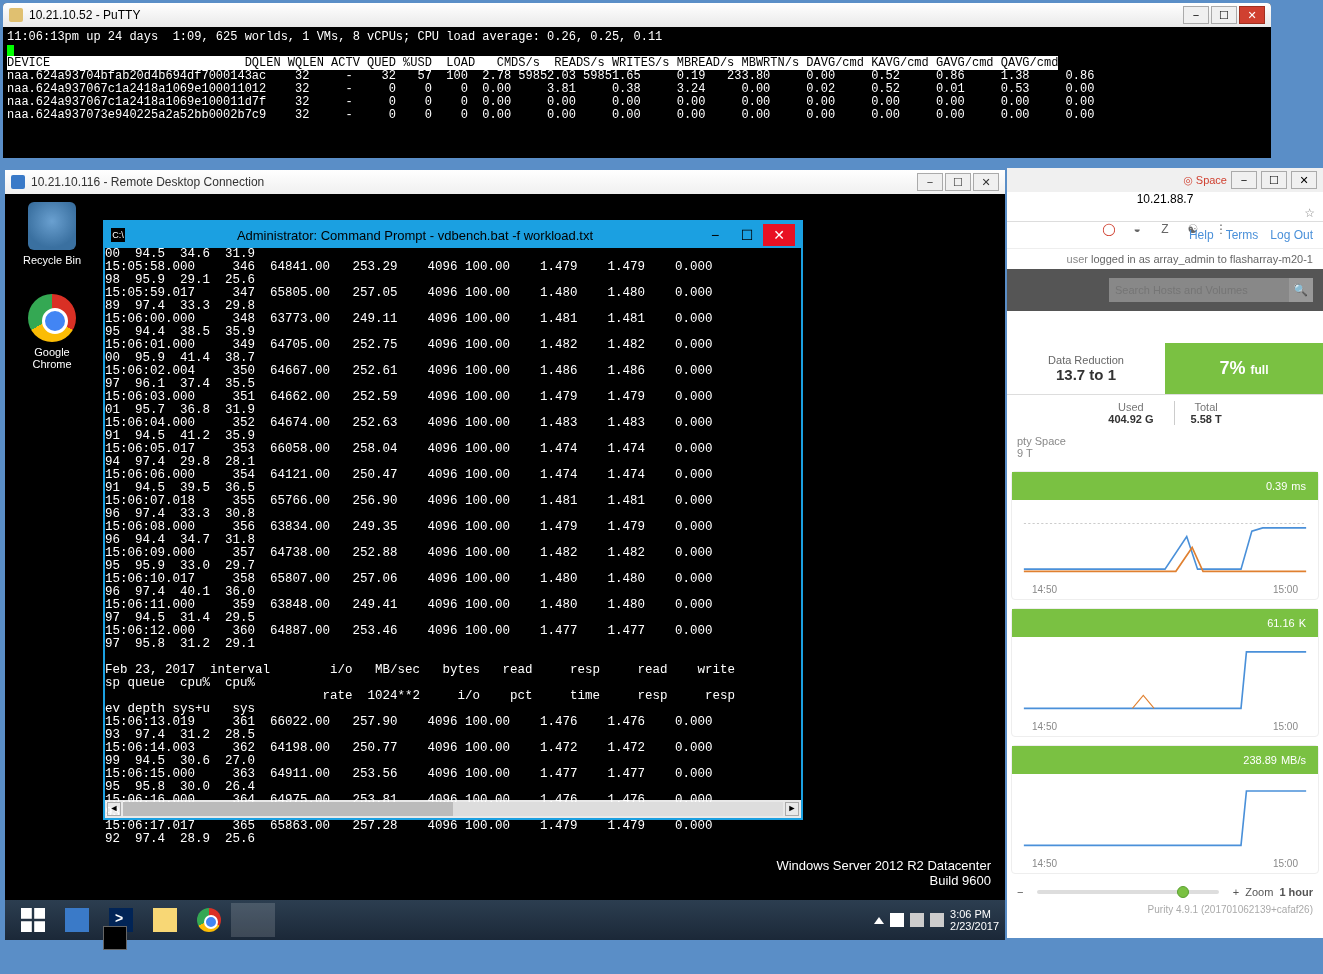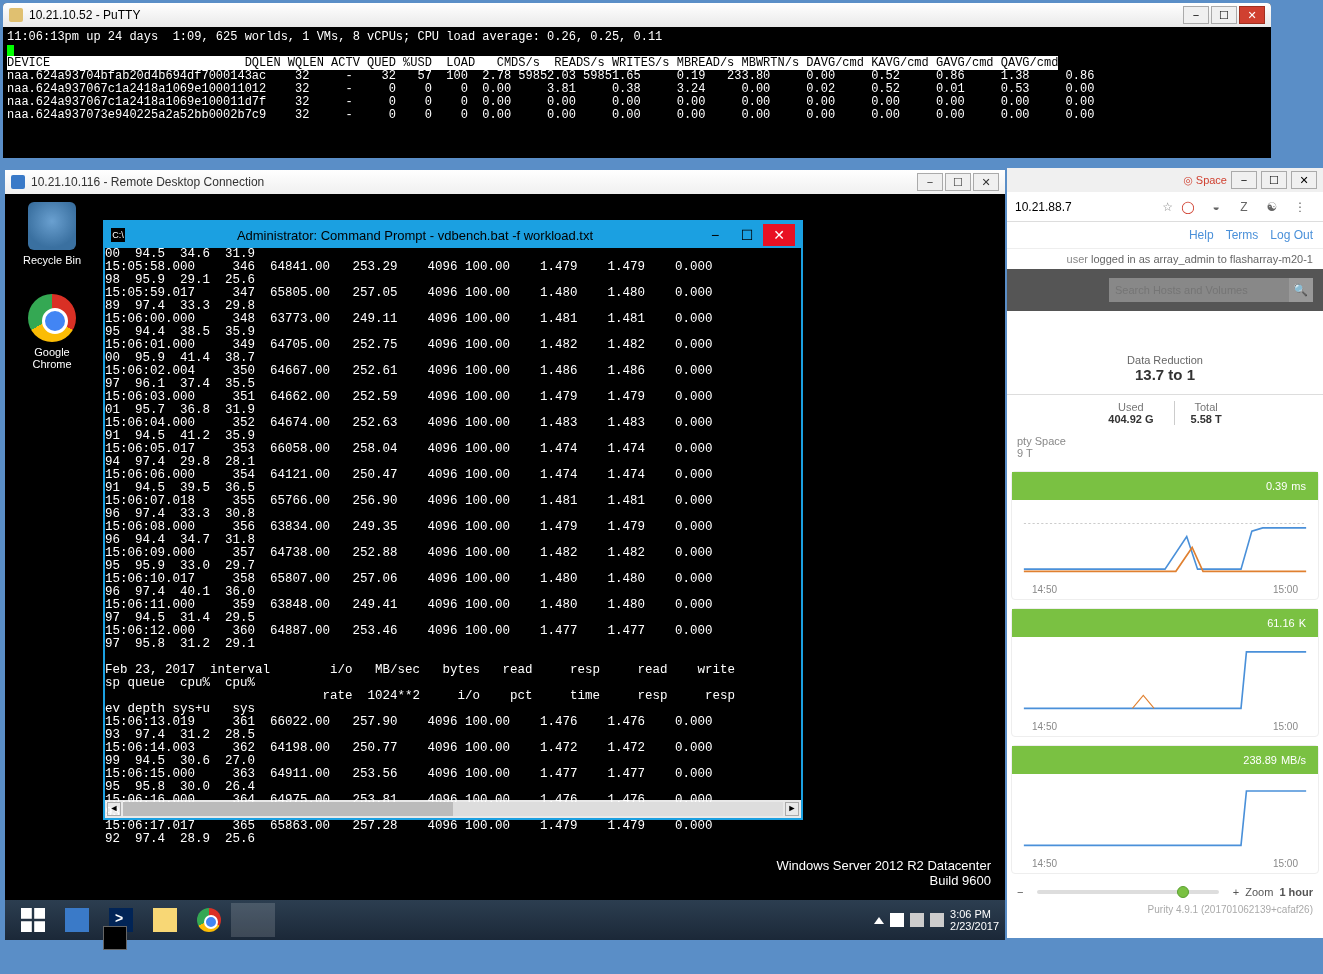--- a/index.html
+++ b/index.html
@@ -114,21 +114,21 @@
 .tray .t{text-align:left;line-height:12px;}
 .tray .tri{width:0;height:0;border-left:5px solid transparent;border-right:5px solid transparent;border-bottom:7px solid #fff;}
 .tray .flag{width:14px;height:14px;background:#fff;}
 .tray .spk{width:14px;height:14px;background:#ccc;}
 
 .brw {
   position:absolute; left:1007px; top:168px; width:316px; height:770px;
   background:#fff;
 }
 .brw-top{height:24px;background:#f0f0f0;display:flex;align-items:center;justify-content:flex-end;padding:0 6px;gap:4px;}
-.addr{height:30px;background:#fff;border-bottom:1px solid #ddd;display:flex;align-items:center;padding:0 8px;font-size:12px;}
+.addr{height:30px;background:#fff;border-bottom:1px solid #ddd;display:flex;align-items:center;padding:0 8px;font-size:12px;flex-direction:column;}
 .addr .star{margin-left:auto;color:#888;}
 .tbicons{display:flex;gap:10px;padding:0 6px;}
 .tbicons span{width:18px;height:18px;display:inline-flex;align-items:center;justify-content:center;color:#666;}
 .pg-head{padding:6px 10px;display:flex;justify-content:flex-end;gap:12px;font-size:12px;border-bottom:1px solid #eee;}
 .pg-head a{color:#4a90d9;cursor:pointer;}
 .login{padding:4px 10px;font-size:11px;color:#888;text-align:right;}
 .login b{color:#666;font-weight:normal;}
 .search-row{height:42px;background:#555;display:flex;align-items:center;justify-content:flex-end;padding:0 10px;}
 .search-row input{width:180px;height:24px;border:none;padding:0 6px;font-size:11px;background:#888;color:#fff;}
 .search-row .q{width:24px;height:24px;background:#999;color:#fff;display:flex;align-items:center;justify-content:center;}
@@ -326,20 +326,23 @@
   </div>
   <div class="search-row">
     <input placeholder="Search Hosts and Volumes" style="">
     <div class="q">🔍</div>
   </div>
   <div class="st-row">
     <div class="st-card">
       <span>Data Reduction</span>
       <span class="big">13.7 to 1</span>
     </div>
+    <div class="st-card green">
+      <span class="big"><span>7%</span> <span style="font-size:12px">full</span></span>
+    </div>
   </div>
   <div class="st-row2">
     <div><span>Used</span><br><span class="v">404.92 G</span></div>
     <div style="border-left:1px solid #ccc;padding-left:16px"><span>Total</span><br><span class="v">5.58 T</span></div>
   </div>
   <div class="empty">
     <span>pty Space</span><br>
     <span>9 T</span>
   </div>
 

